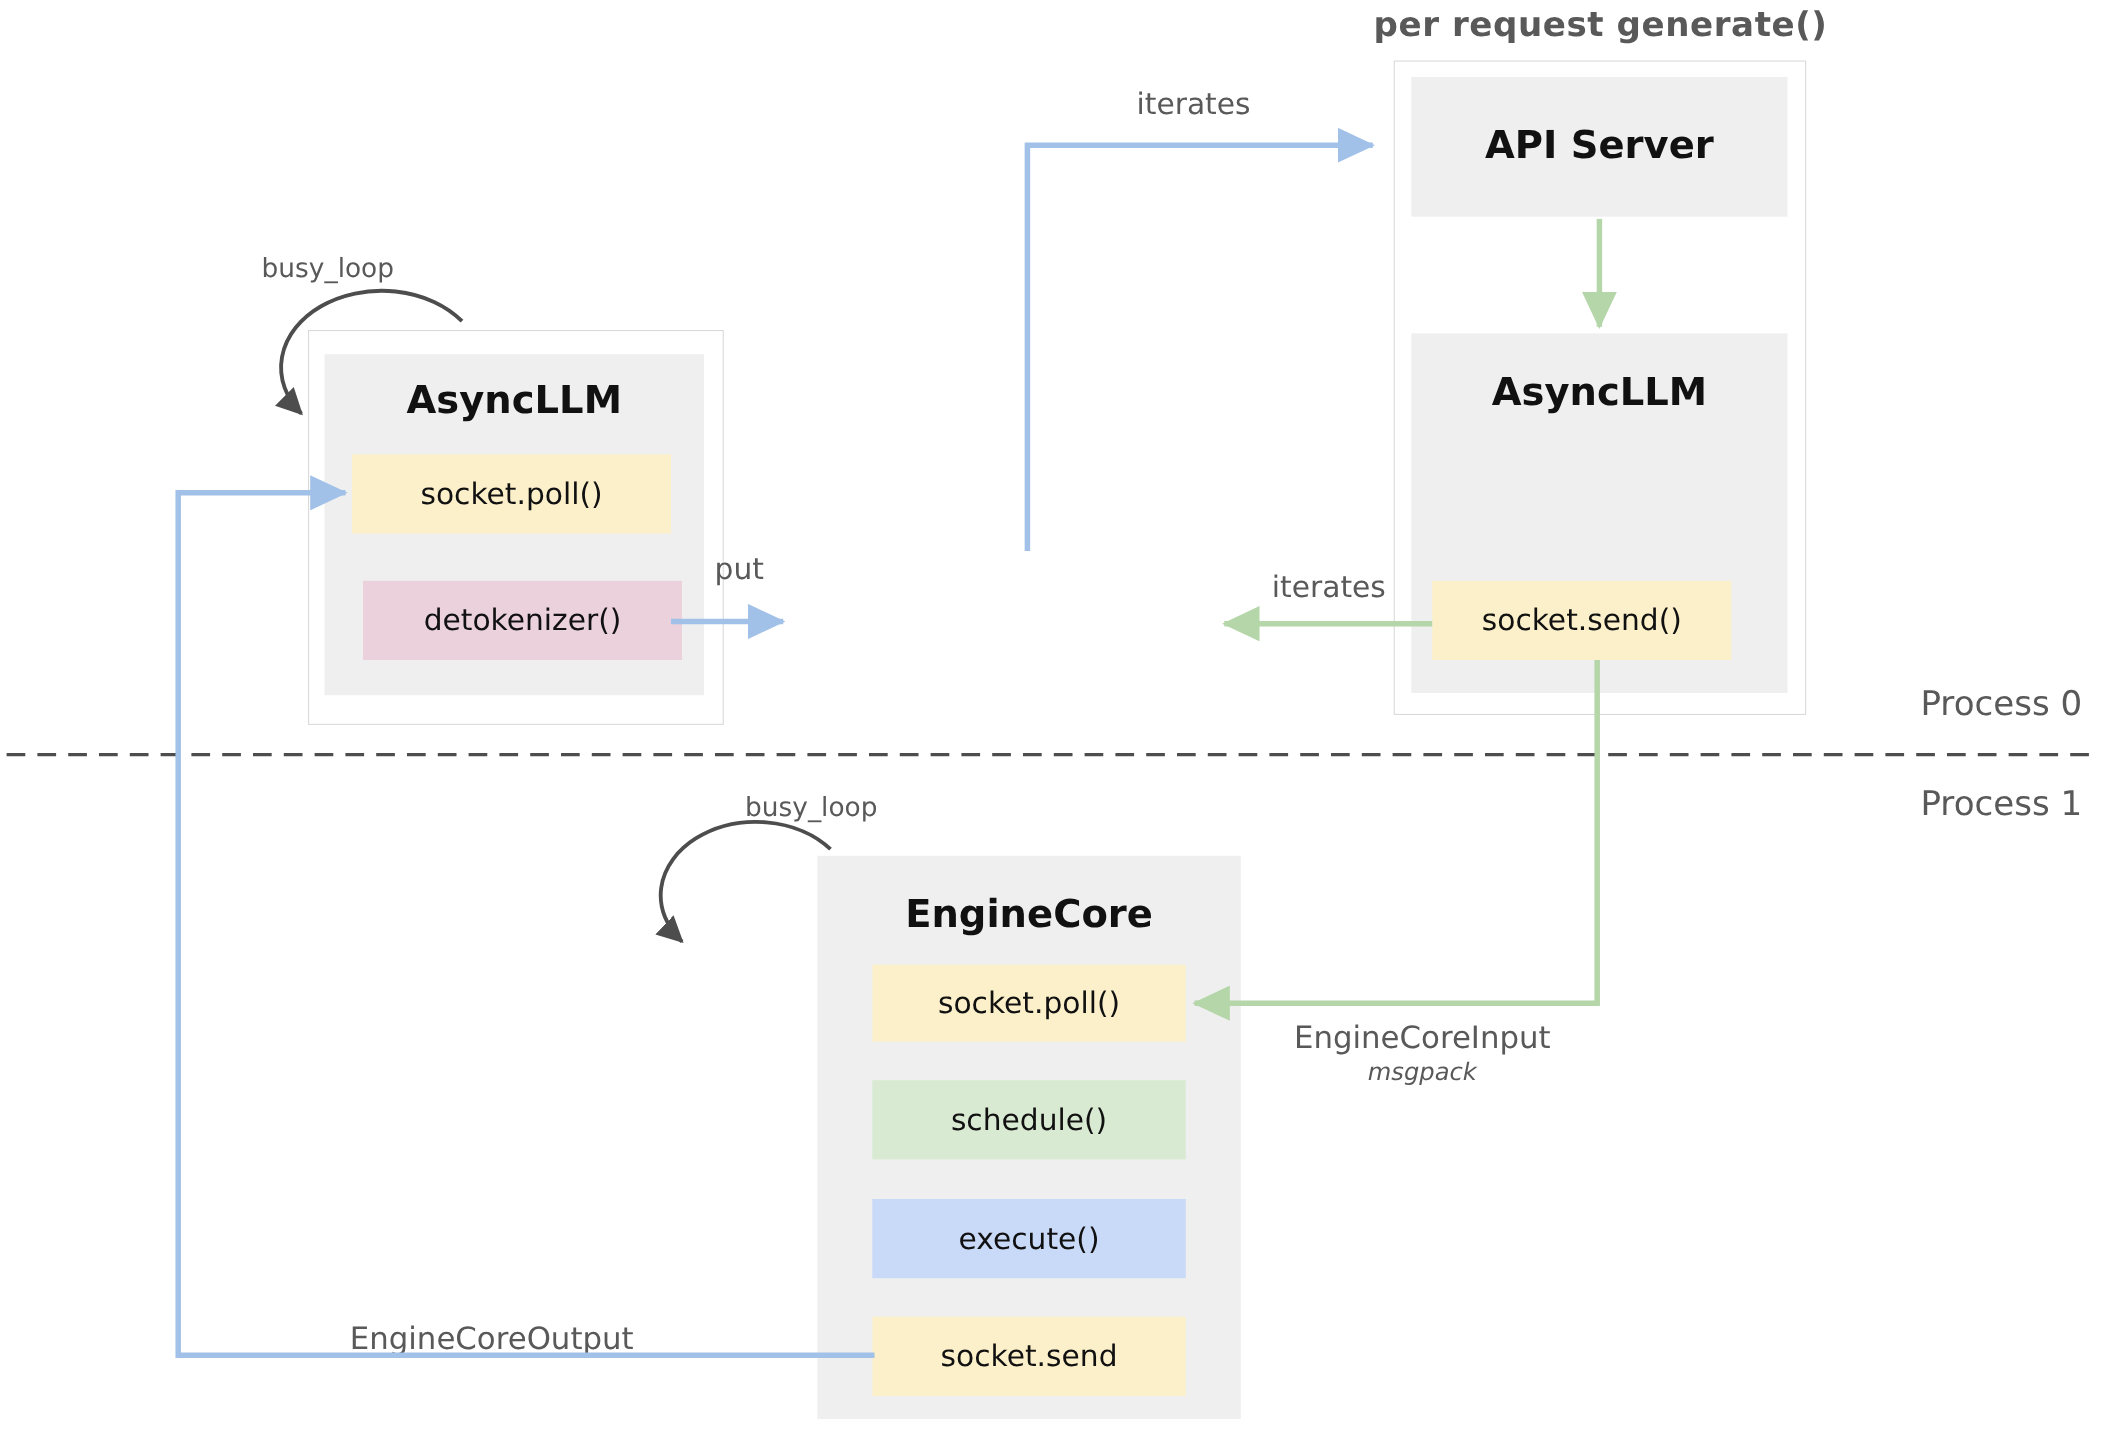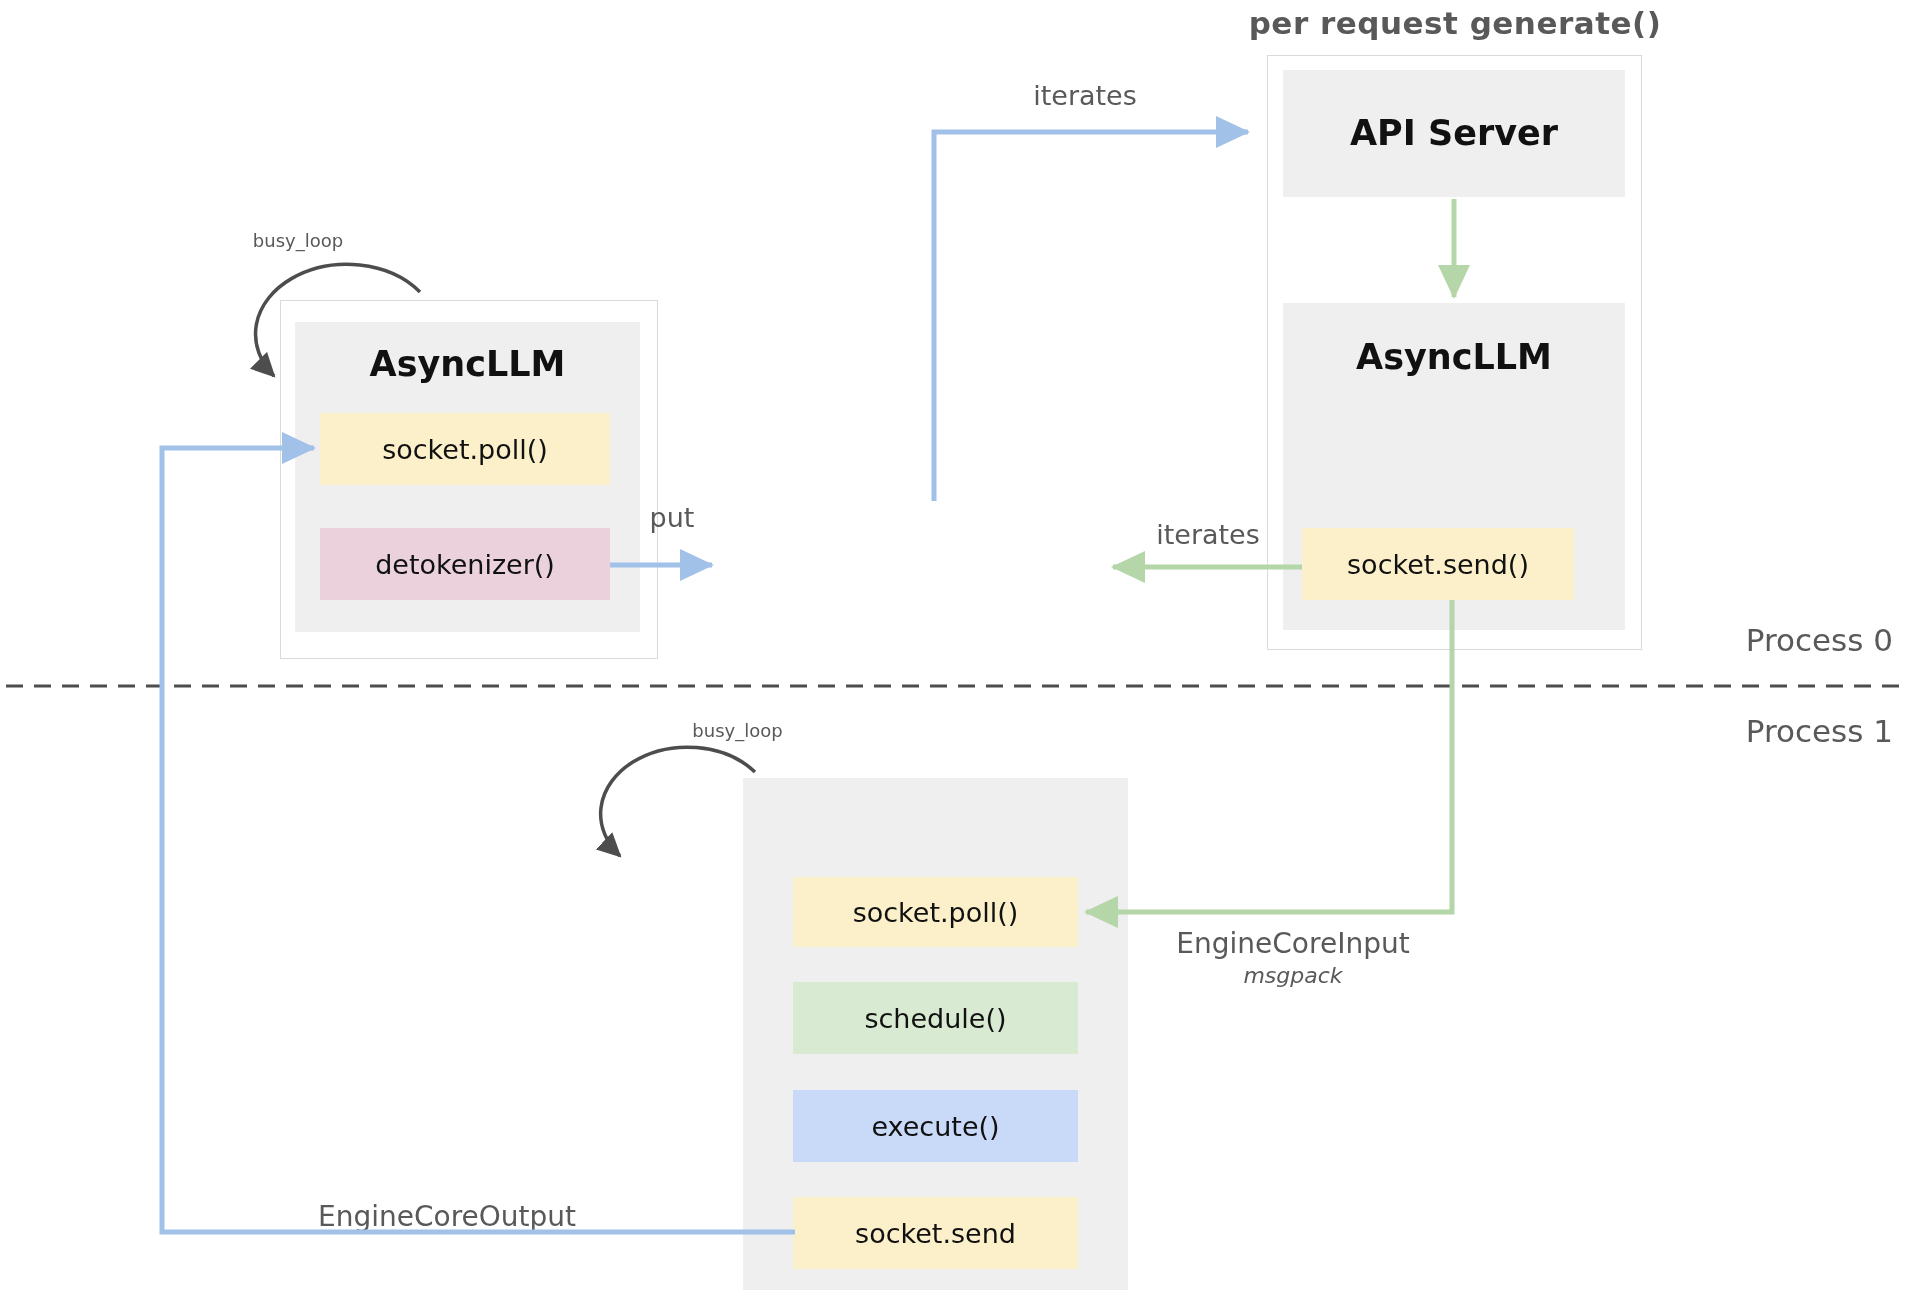--- a/index.html
+++ b/index.html
@@ -2,31 +2,31 @@
 <html><head>
 <meta charset="utf-8">
 <style>
   html,body{margin:0;padding:0;background:#ffffff;}
   .canvas{
     position:relative;width:1910px;height:1312px;background:#ffffff;
     font-family:"DejaVu Sans","Liberation Sans",sans-serif;overflow:hidden;
   }
   .abs{position:absolute;}
   .section-title{font-size:31px;font-weight:bold;color:#595959;text-align:center;letter-spacing:0.5px;}
-  .loop-label{font-size:18px;color:#595959;text-align:center;}
+  .loop-label{font-size:24px;color:#595959;text-align:center;}
   .edge-label{font-size:27px;color:#595959;text-align:center;}
   .edge-label-lg{font-size:28px;color:#595959;text-align:center;}
   .edge-sub{font-size:22px;font-style:italic;color:#595959;text-align:center;}
   .proc-label{font-size:31px;color:#595959;text-align:right;}
   .container-box{background:#ffffff;border:1.5px solid #dadada;}
   .gray-box{background:#efefef;}
   .box-title{font-size:35px;font-weight:bold;color:#111111;text-align:center;}
   .method{display:flex;align-items:center;justify-content:center;font-size:27px;color:#111111;}
   .c-yellow{background:#fbf0ca;}
-  .c-pink{background:#ead1dc;}
+  .c-pink{background:#ead1dc;margin-left:10px;}
   .c-peach{background:#fce5cd;}
   .c-green{background:#d9ead3;}
   .c-blue{background:#c9daf8;}
   .queue-box{display:flex;align-items:center;justify-content:center;font-size:29px;color:#111111;background:#efefef;}
   svg.overlay{position:absolute;left:0;top:0;z-index:5;pointer-events:none;}
 
   
   #t-output{left:270px;top:136px;width:400px;}
   #t-request{left:1195px;top:5px;width:520px;}
   #busy-left{left:198px;top:230px;width:200px;}
@@ -82,20 +82,21 @@
 
   <div class="abs container-box" id="cont-right"></div>
   <div class="abs gray-box" id="api-box"></div>
   <div class="abs box-title" id="api-title">API Server</div>
   <div class="abs gray-box" id="gray-right"></div>
   <div class="abs box-title" id="title-right">AsyncLLM</div>
   <div class="abs method c-yellow" id="m-send-right">socket.send()</div>
 
 
   <div class="abs gray-box" id="gray-engine"></div>
+  <div class="abs box-title" id="title-engine">EngineCore</div>
   <div class="abs method c-yellow" id="m-poll-e">socket.poll()</div>
   <div class="abs method c-green" id="m-sched">schedule()</div>
   <div class="abs method c-blue" id="m-exec">execute()</div>
   <div class="abs method c-yellow" id="m-send-e">socket.send</div>
 
   <div class="abs edge-label" id="l-iterates">iterates</div>
   <div class="abs edge-label" id="l-put">put</div>
   <div class="abs edge-label" id="l-creates">iterates</div>
   <div class="abs edge-label-lg" id="l-eci">EngineCoreInput</div>
   <div class="abs edge-sub" id="l-msgpack">msgpack</div>

